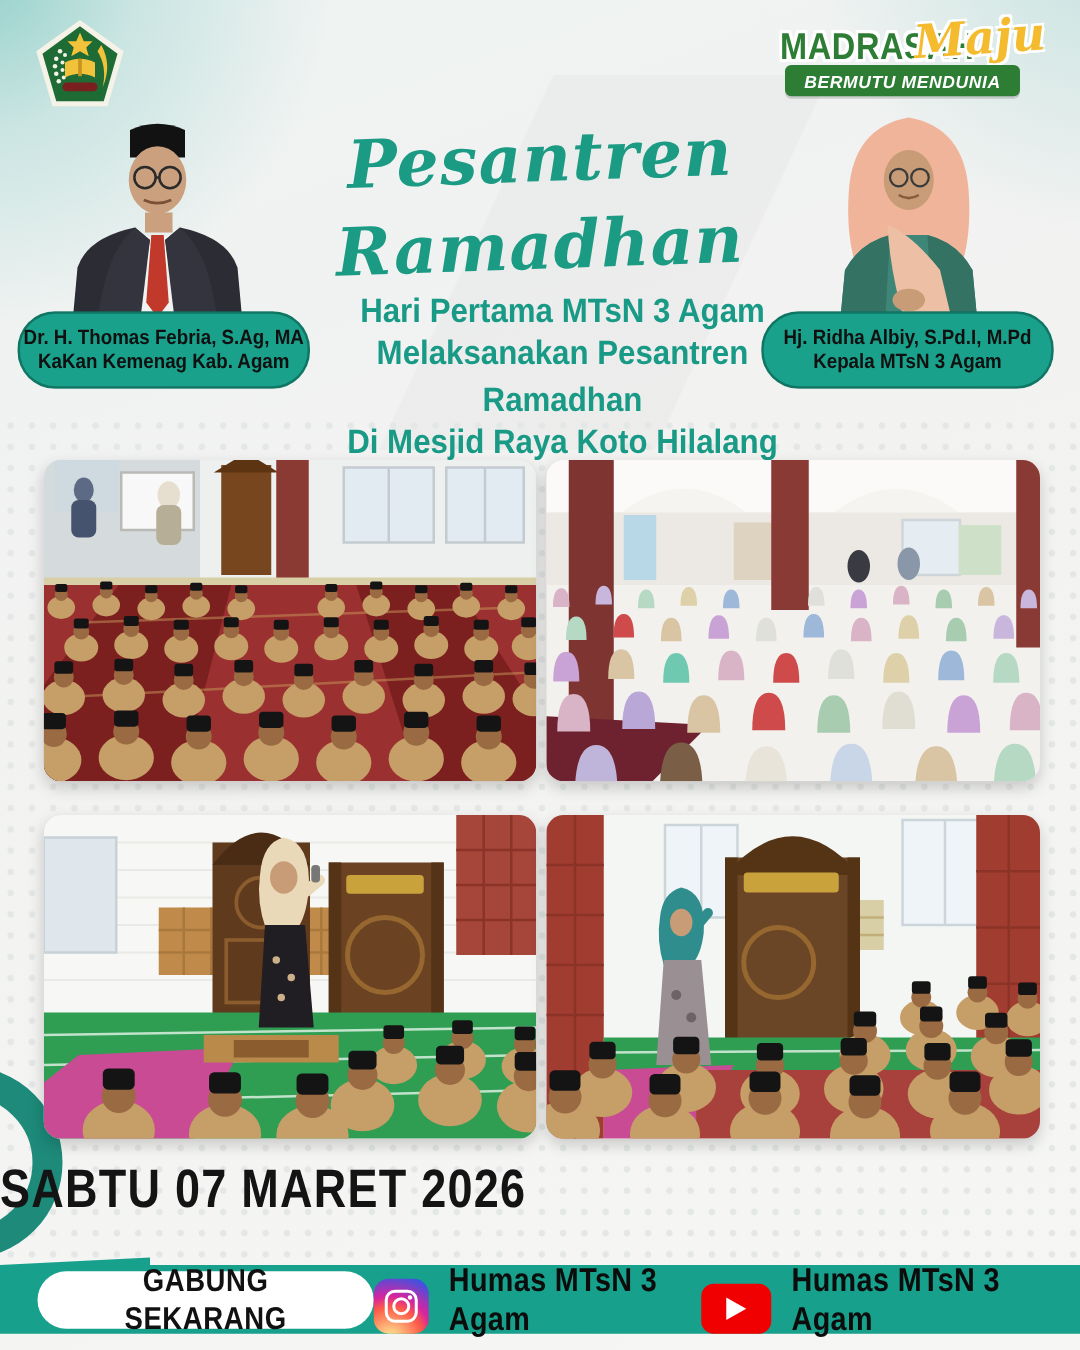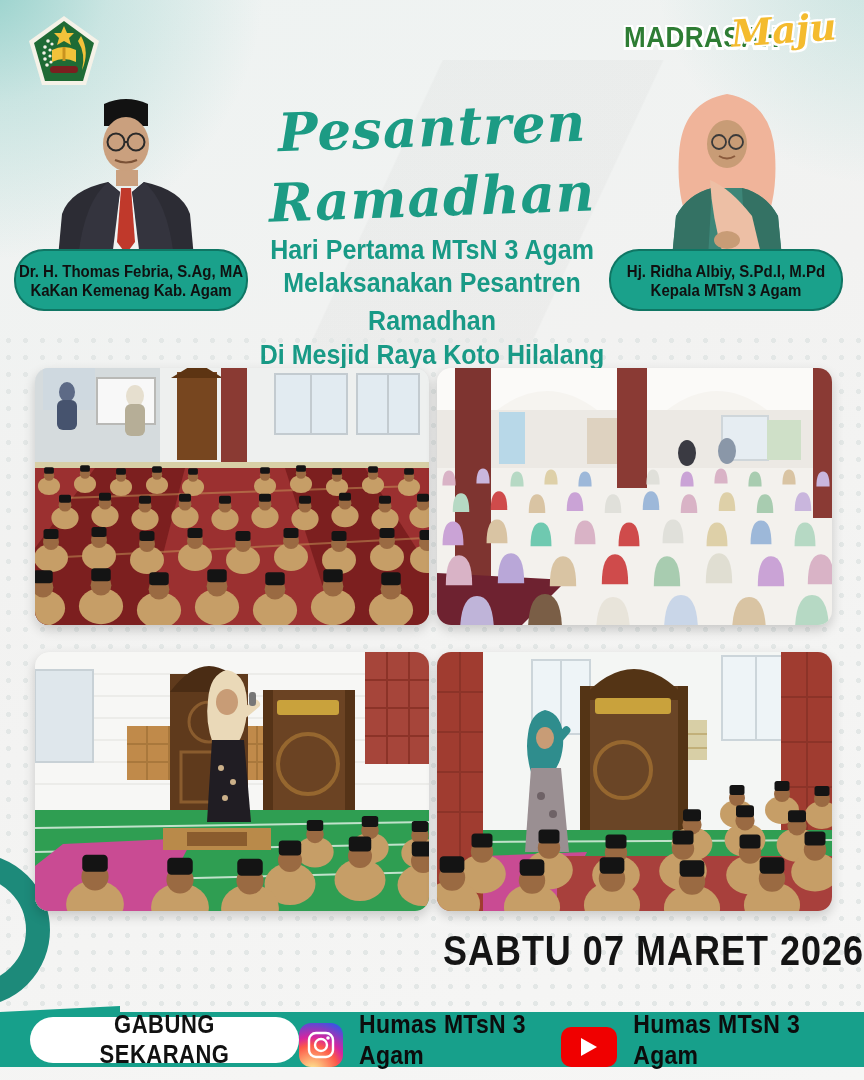--- a/index.html
+++ b/index.html
@@ -34,31 +34,31 @@
   .figure{position:absolute;z-index:1;}
   .pill{position:absolute;z-index:2;width:230px;height:58px;background:#1aa18b;border-radius:30px;
     border:2px solid rgba(8,84,70,.55);display:flex;flex-direction:column;align-items:center;justify-content:center;
     color:#101010;font-weight:bold;text-align:right;}
   .pill .n{font-size:15px;line-height:19px;transform:scaleY(1.1);}
   .pill .r{font-size:15px;line-height:19px;transform:scaleY(1.1);}
   
   .title{position:absolute;left:252px;top:92px;width:360px;text-align:center;color:#1c9b84;
     font-family:"DejaVu Serif",serif;font-style:italic;font-weight:bold;}
   .title .t{display:block;font-size:53px;line-height:70px;transform:rotate(-2deg);letter-spacing:1px;}
-  .subtitle{position:absolute;left:222px;top:232px;width:420px;text-align:center;color:#189a86;font-weight:bold;}
+  .subtitle{position:absolute;left:240px;top:232px;width:420px;text-align:center;color:#189a86;font-weight:bold;}
   .subtitle .s{display:block;font-size:25px;line-height:35px;transform:scaleY(1.08);}
   
   .photo{position:absolute;border-radius:14px;overflow:hidden;box-shadow:0 5px 12px rgba(0,0,0,.18);z-index:1;background:#ddd;}
   .photo svg{display:block;width:100%;height:100%;}
   .p1{left:35px;top:368px;width:394px;height:257px;}
   .p2{left:437px;top:368px;width:395px;height:257px;}
   .p3{left:35px;top:652px;width:394px;height:259px;}
   .p4{left:437px;top:652px;width:395px;height:259px;}
   
-  .date{position:absolute;left:0;top:930px;width:864px;text-align:right;z-index:1;}
+  .date{position:absolute;left:0;top:930px;width:864px;text-align:left;z-index:1;}
   .date span{display:inline-block;font-size:36px;font-weight:bold;color:#141414;letter-spacing:1px;transform:scaleY(1.2);}
   
   .ring{position:absolute;left:-104px;top:853px;width:106px;height:106px;border:24px solid #1d8a7a;border-radius:50%;z-index:0;}
   
   .footer{position:absolute;left:0;top:1012px;width:864px;height:55px;background:#17a08b;z-index:3;
     display:flex;align-items:center;justify-content:space-between;padding:16px 30px;box-sizing:border-box;}
   .footer::before{content:"";position:absolute;left:0;top:-6px;border-left:120px solid transparent;border-bottom:6px solid #17a08b;}
   .cta{background:#fff;border:none;border-radius:24px;height:46px;padding:0 30px;cursor:pointer;
     display:flex;align-items:center;justify-content:center;}
   .cta span{font-size:22px;font-weight:bold;color:#111;transform:scaleY(1.15);letter-spacing:.5px;}
@@ -97,20 +97,23 @@
     </g>
     <path d="M26,36 Q38,30 50,36 L50,48 Q38,42 26,48 Z" fill="#f2c23a"></path>
     <rect x="36.5" y="33" width="3" height="14" fill="#c9931f"></rect>
     <rect x="24" y="52" width="28" height="7" rx="3.5" fill="#7a1f1f"></rect>
   </svg>
 
   <div class="badge">
     <div class="row1">
       <span class="madrasah">MADRASAH</span>
       <span class="maju">Maju</span>
+    </div>
+    <div class="ribbon">
+      <span>BERMUTU MENDUNIA</span>
     </div>
   </div>
 
   <svg class="figure" style="left:8px;top:92px;width:236px;height:166px;" viewBox="0 0 236 166" role="img">
     <rect x="108" y="78" width="22" height="16" fill="#caa07e"></rect>
     <path d="M96,12 Q118,2 140,12 L140,34 L96,34 Z" fill="#121212"></path>
     <ellipse cx="118" cy="52" rx="23" ry="27" fill="#caa07e"></ellipse>
     <circle cx="108" cy="50" r="8.5" fill="none" stroke="#2a2a2a" stroke-width="2"></circle>
     <circle cx="128" cy="50" r="8.5" fill="none" stroke="#2a2a2a" stroke-width="2"></circle>
     <line x1="116" y1="50" x2="120" y2="50" stroke="#2a2a2a" stroke-width="2"></line>

